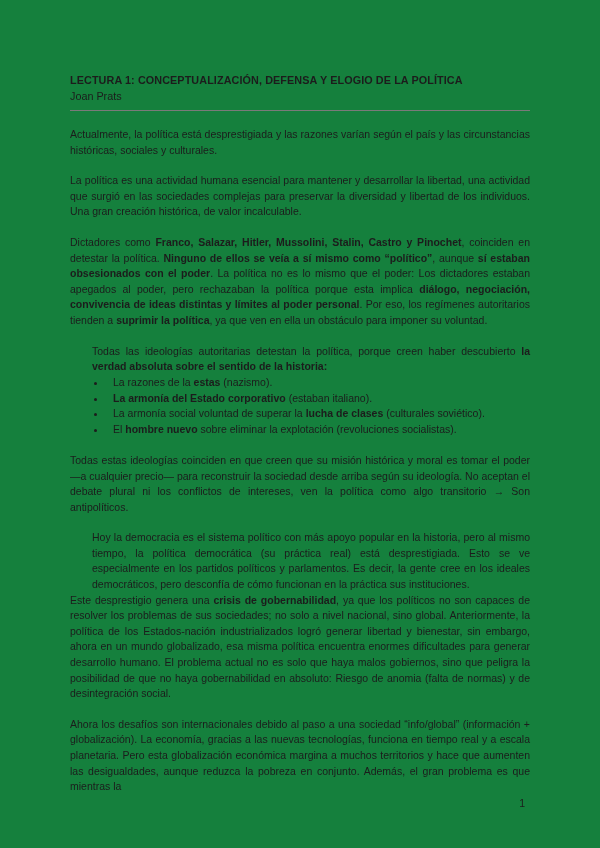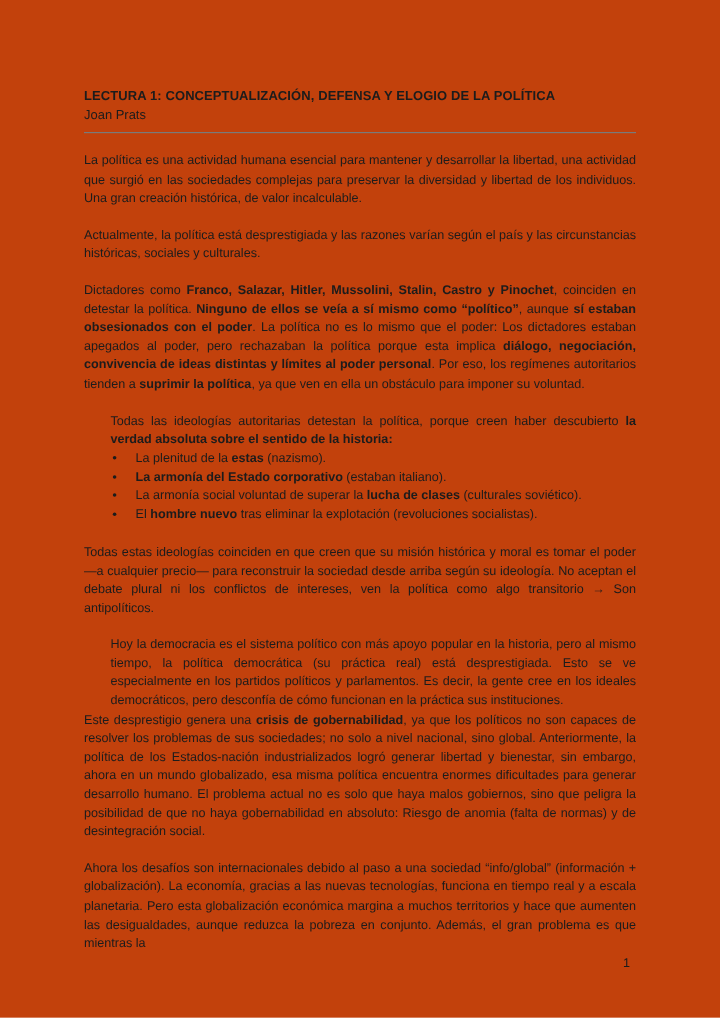--- a/index.html
+++ b/index.html
@@ -13,21 +13,21 @@
     position: relative;
     font-family: "Liberation Sans", sans-serif;
     color: #1c1c1c;
     overflow: hidden;
   }
   .page {
     position: absolute;
     inset: 0;
     padding: 72px 70px 0 70px;
     box-sizing: border-box;
-    background: #c2410c;
+    background: #15803d;
   }
   .doc-title {
     font-size: 10.8px;
     font-weight: bold;
     margin: 0;
     line-height: 16px;
     letter-spacing: 0.1px;
   }
   .doc-author {
     font-size: 10.8px;
@@ -75,29 +75,29 @@
   }
 </style>
 </head>
 <body>
 
 <div class="page">
   <h1 class="doc-title">LECTURA 1: CONCEPTUALIZACIÓN, DEFENSA Y ELOGIO DE LA POLÍTICA</h1>
   <div class="doc-author">Joan Prats</div>
   <hr class="title-divider">
   <div class="doc-body" id="doc-body">
+      <p><span>Actualmente, la política está desprestigiada y las razones varían según el país y las circunstancias históricas, sociales y culturales.</span></p>
       <p><span>La política es una actividad humana esencial para mantener y desarrollar la libertad, una actividad que surgió en las sociedades complejas para preservar la diversidad y libertad de los individuos. Una gran creación histórica, de valor incalculable.</span></p>
-      <p><span>Actualmente, la política está desprestigiada y las razones varían según el país y las circunstancias históricas, sociales y culturales.</span></p>
       <p><span>Dictadores como </span><b>Franco, Salazar, Hitler, Mussolini, Stalin, Castro y Pinochet</b><span>, coinciden en detestar la política. </span><b>Ninguno de ellos se veía a sí mismo como “político”</b><span>, aunque </span><b>sí estaban obsesionados con el poder</b><span>. La política no es lo mismo que el poder: Los dictadores estaban apegados al poder, pero rechazaban la política porque esta implica </span><b>diálogo, negociación, convivencia de ideas distintas y límites al poder personal</b><span>. Por eso, los regímenes autoritarios tienden a </span><b>suprimir la política</b><span>, ya que ven en ella un obstáculo para imponer su voluntad.</span></p>
       <p class="tight"><span>Todas las ideologías autoritarias detestan la política, porque creen haber descubierto </span><b>la verdad absoluta sobre el sentido de la historia:</b></p>
       <ul>
-        <li><span>La plenitud de la </span><b>estas</b><span> (nazismo).</span></li>
+        <li><span>La razones de la </span><b>estas</b><span> (nazismo).</span></li>
         <li><b>La armonía del Estado corporativo</b><span> (estaban italiano).</span></li>
         <li><span>La armonía social voluntad de superar la </span><b>lucha de clases</b><span> (culturales soviético).</span></li>
-        <li><span>El </span><b>hombre nuevo</b><span> tras eliminar la explotación (revoluciones socialistas).</span></li>
+        <li><span>El </span><b>hombre nuevo</b><span> sobre eliminar la explotación (revoluciones socialistas).</span></li>
       </ul>
       <p><span>Todas estas ideologías coinciden en que creen que su misión histórica y moral es tomar el poder —a cualquier precio— para reconstruir la sociedad desde arriba según su ideología. No aceptan el debate plural ni los conflictos de intereses, ven la política como algo transitorio → Son antipolíticos.</span></p>
       <p class="tight"><span>Hoy la democracia es el sistema político con más apoyo popular en la historia, pero al mismo tiempo, la política democrática (su práctica real) está desprestigiada. Esto se ve especialmente en los partidos políticos y parlamentos. Es decir, la gente cree en los ideales democráticos, pero desconfía de cómo funcionan en la práctica sus instituciones.</span></p>
       <p><span>Este desprestigio genera una </span><b>crisis de gobernabilidad</b><span>, ya que los políticos no son capaces de resolver los problemas de sus sociedades; no solo a nivel nacional, sino global. Anteriormente, la política de los Estados-nación industrializados logró generar libertad y bienestar, sin embargo, ahora en un mundo globalizado, esa misma política encuentra enormes dificultades para generar desarrollo humano. El problema actual no es solo que haya malos gobiernos, sino que peligra la posibilidad de que no haya gobernabilidad en absoluto: Riesgo de anomia (falta de normas) y de desintegración social.</span></p>
       <p><span>Ahora los desafíos son internacionales debido al paso a una sociedad “info/global” (información + globalización). La economía, gracias a las nuevas tecnologías, funciona en tiempo real y a escala planetaria. Pero esta globalización económica margina a muchos territorios y hace que aumenten las desigualdades, aunque reduzca la pobreza en conjunto. Además, el gran problema es que mientras la</span></p>
     </div>
   <div class="page-number">1</div>
 </div>
 
 </body></html>

